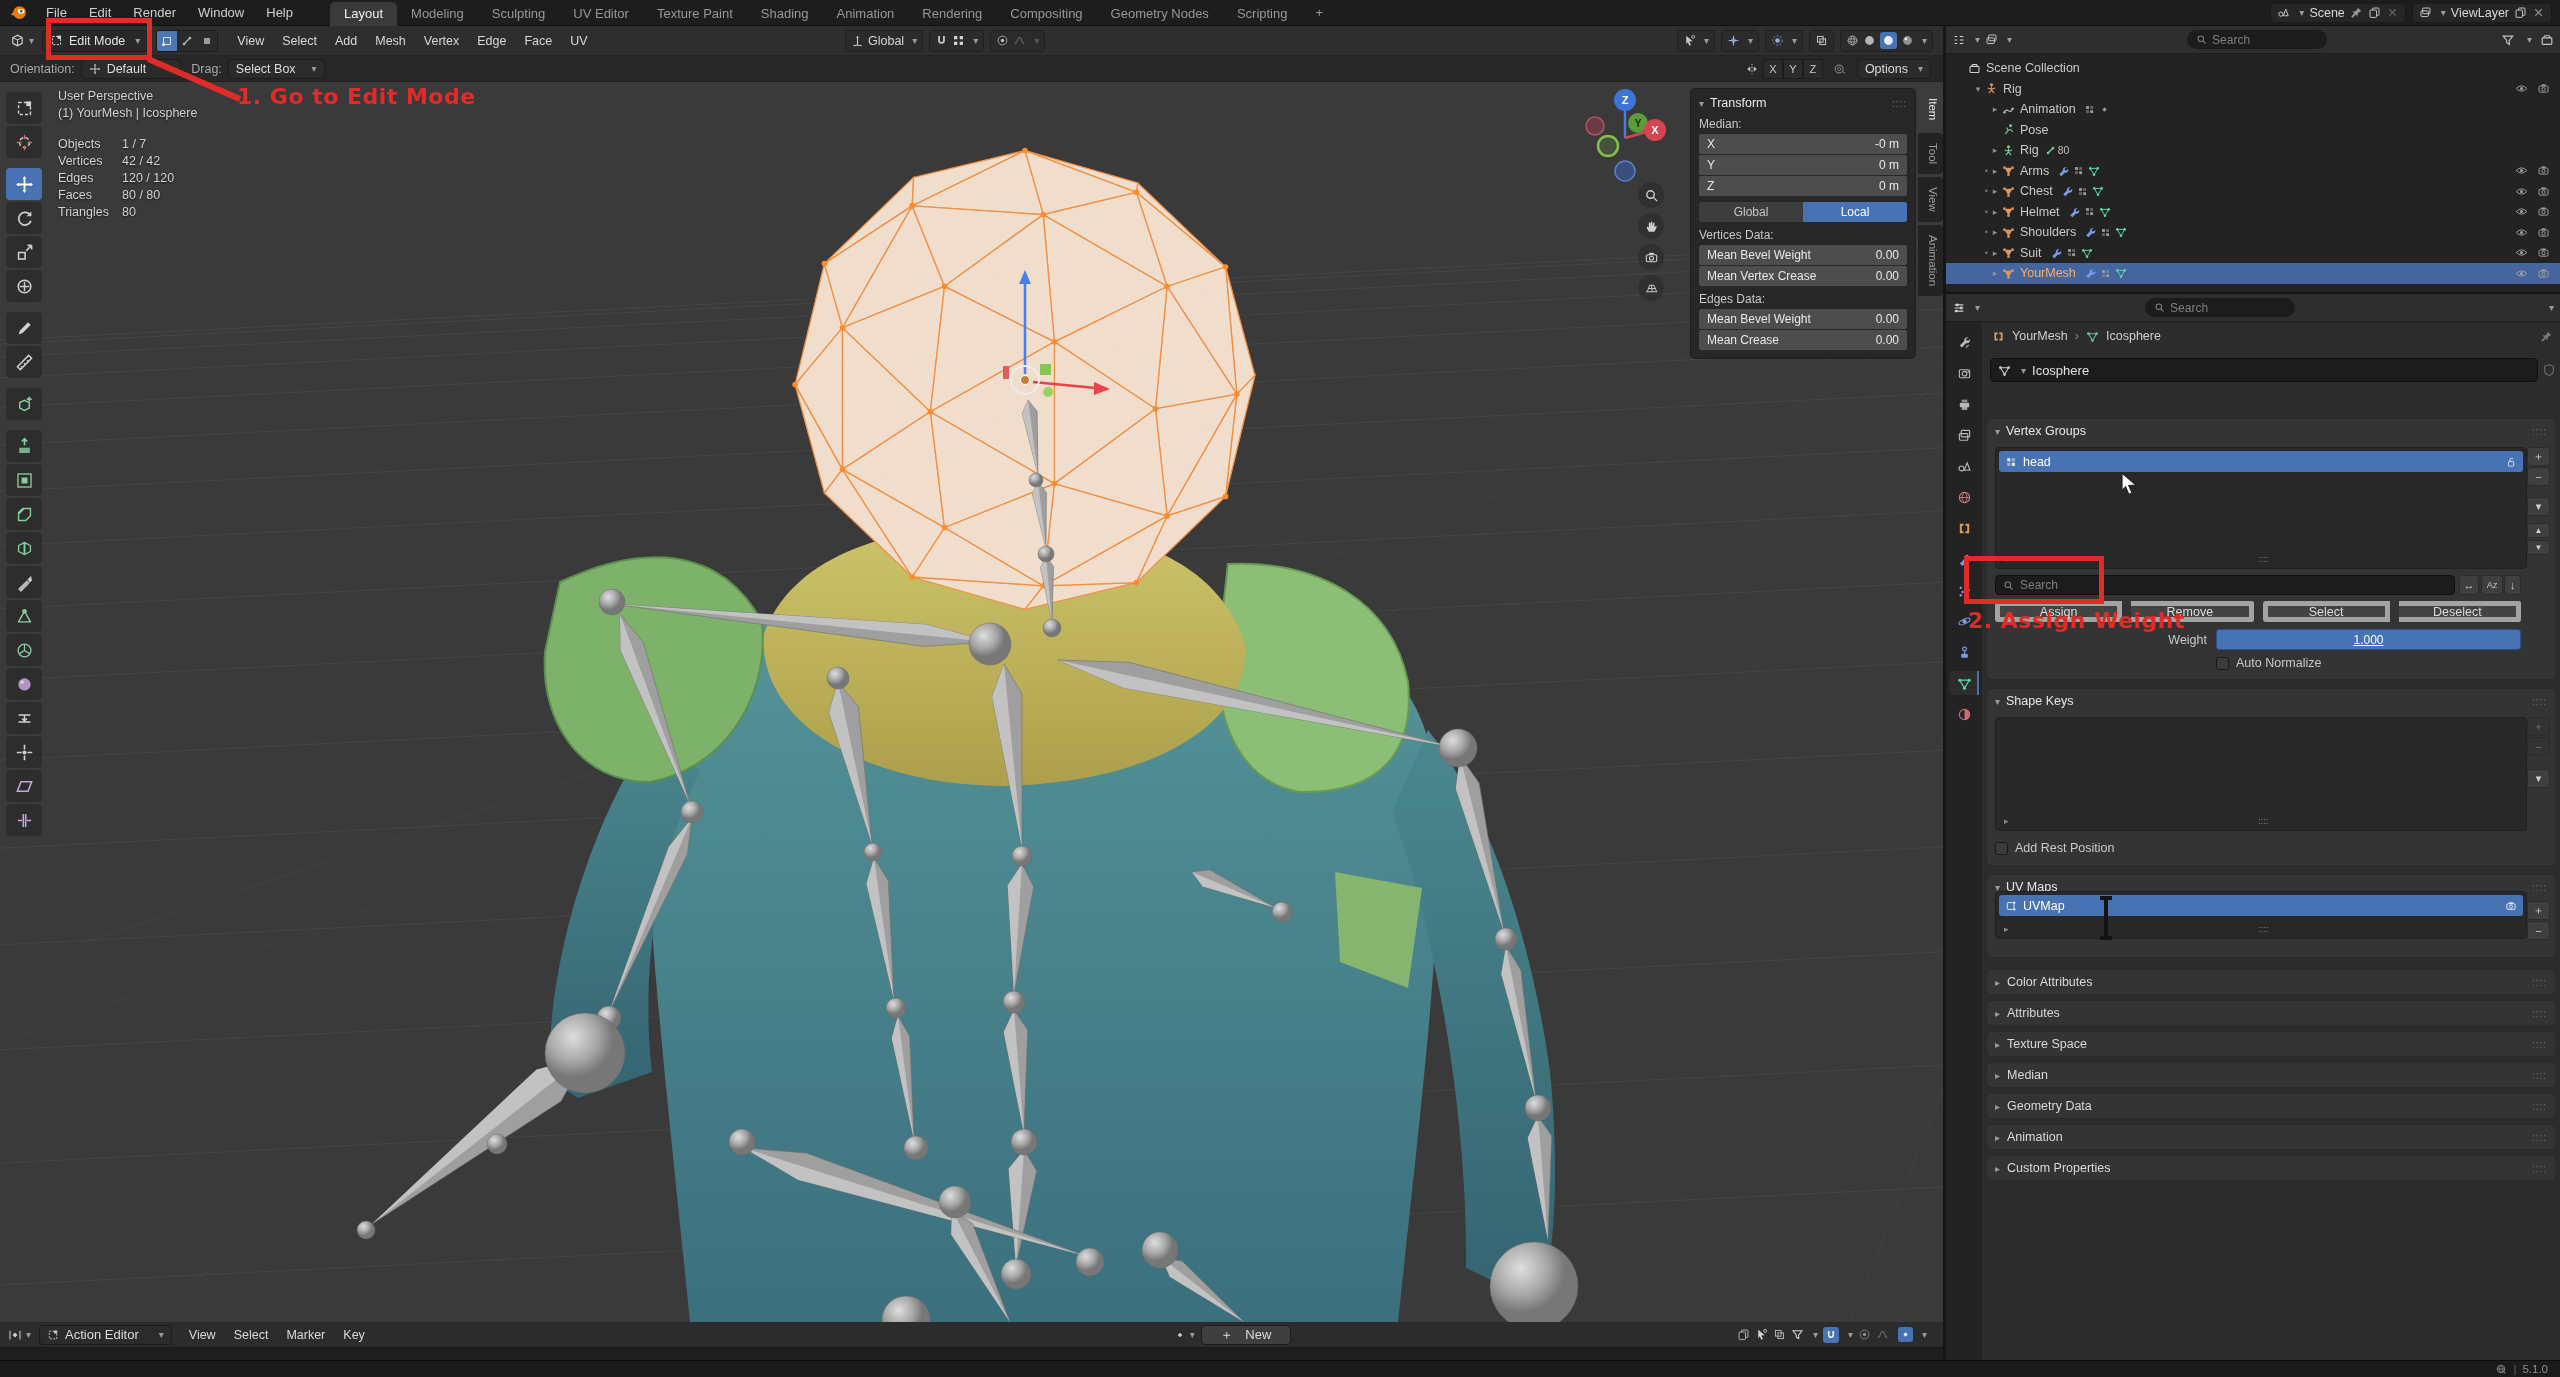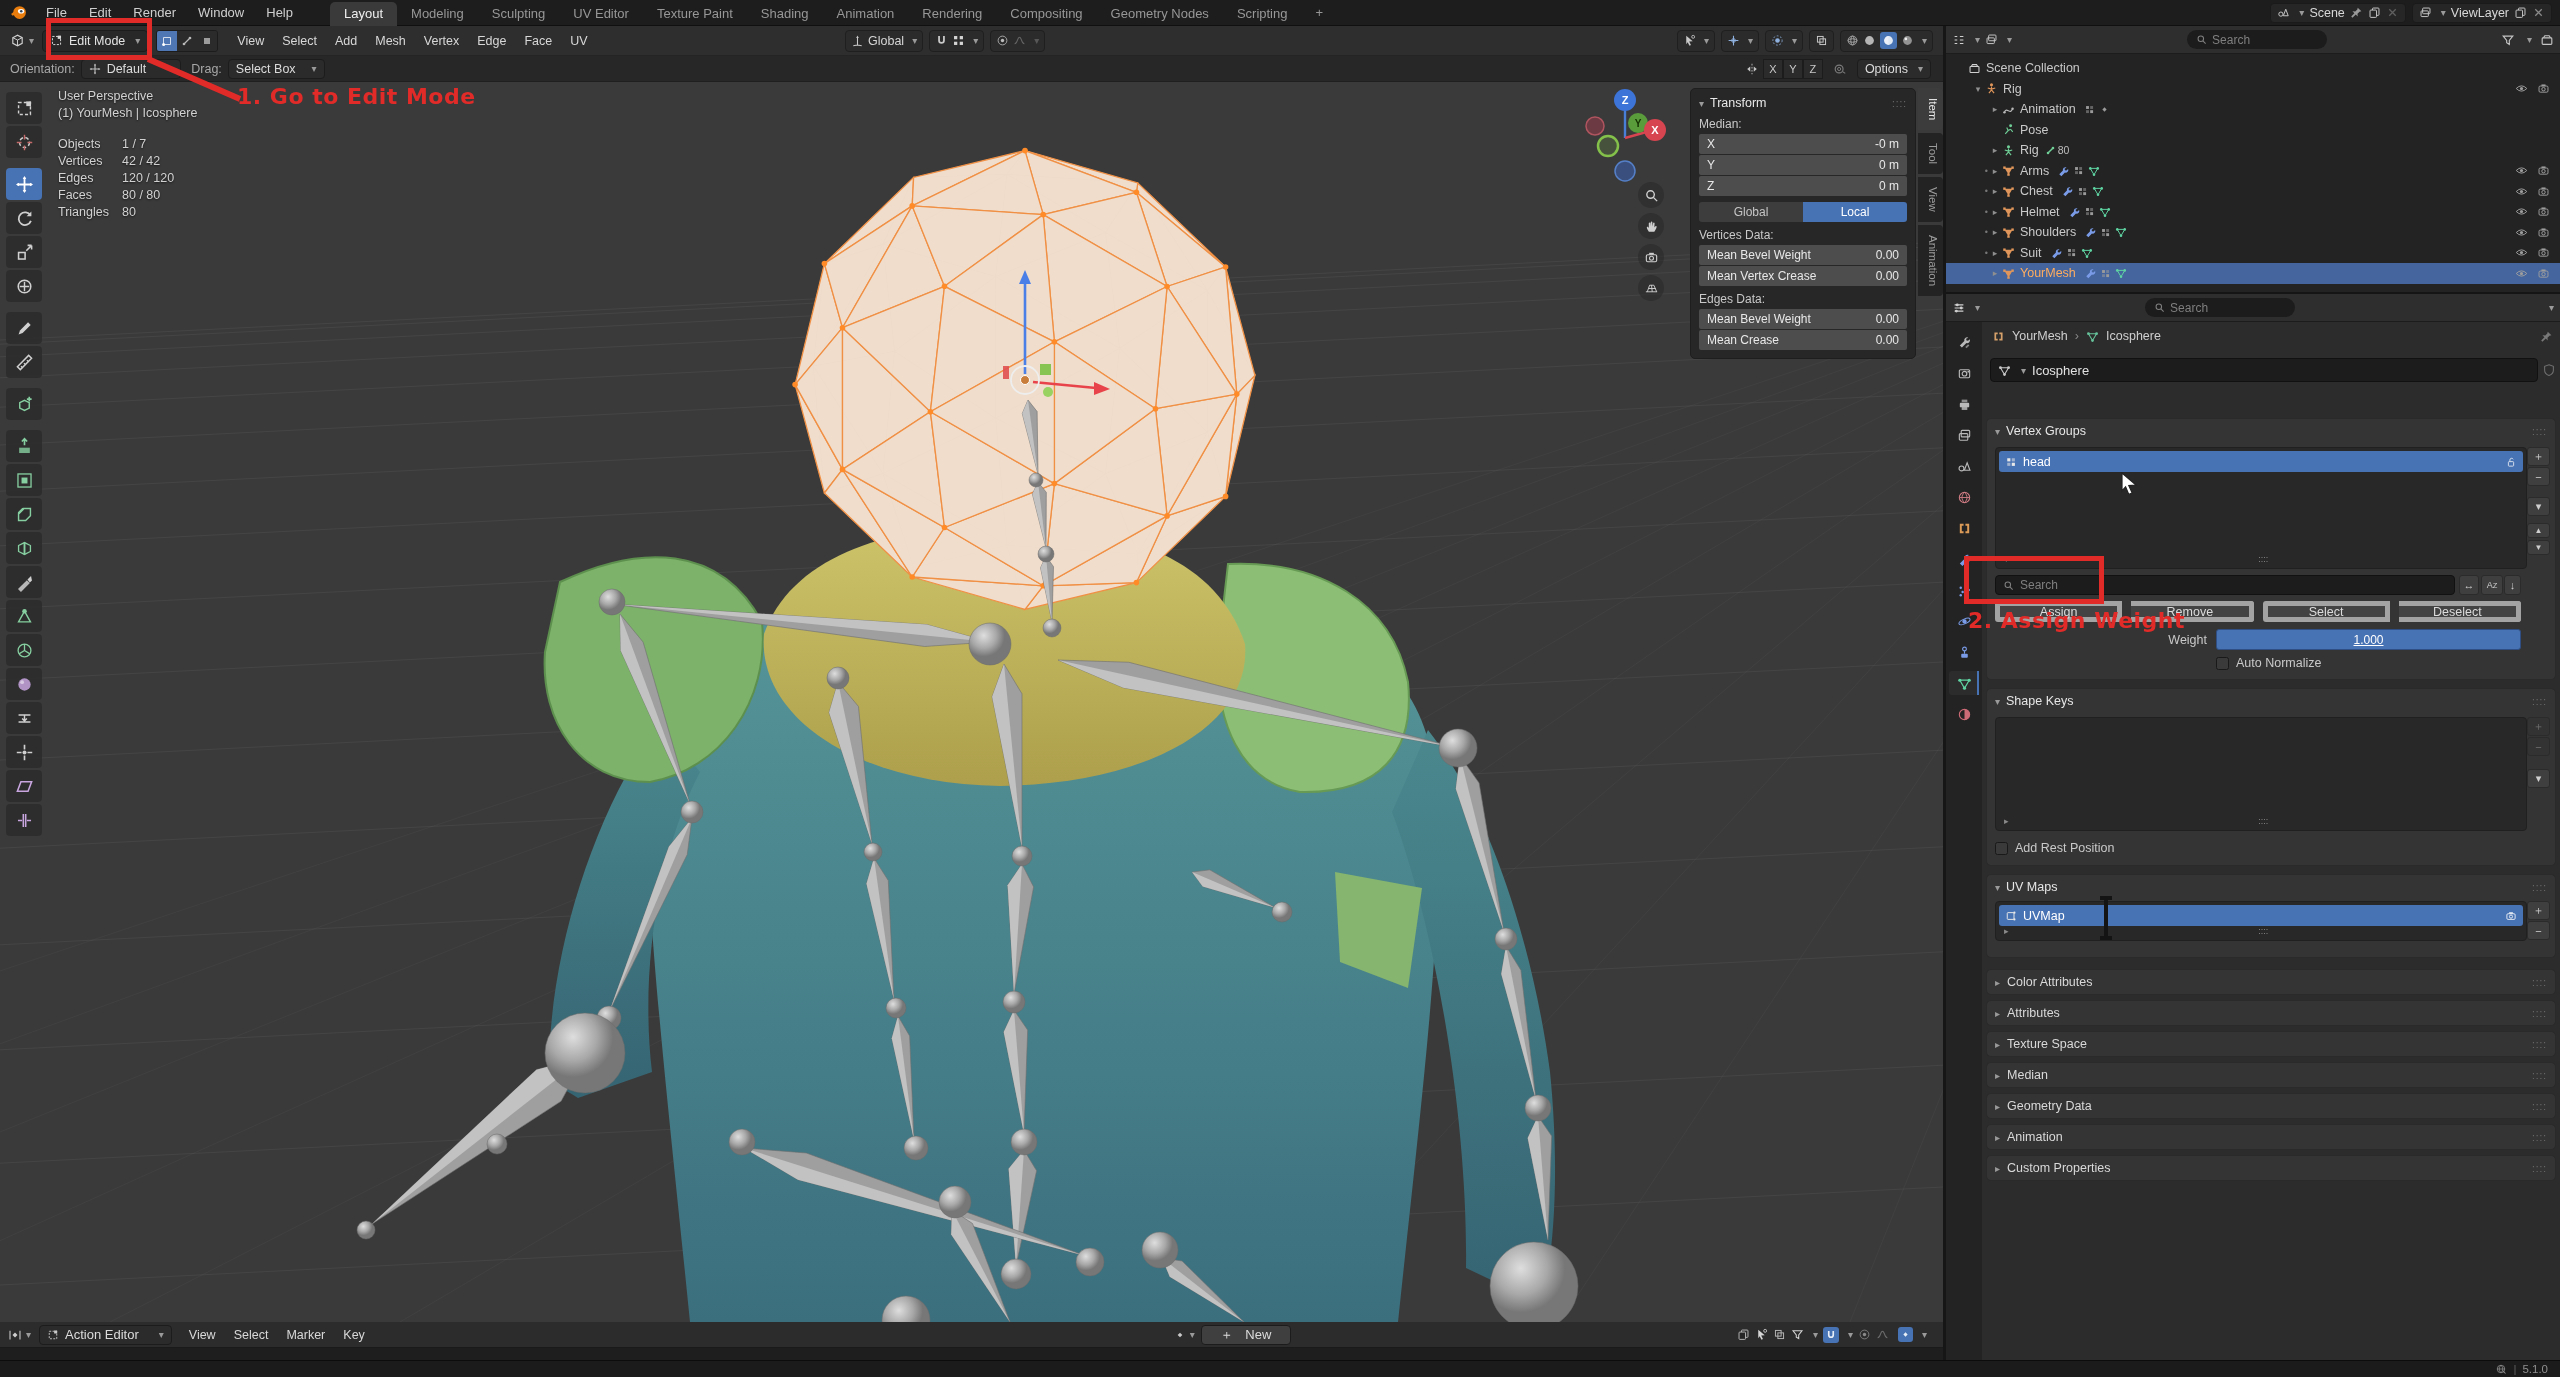--- a/index.html
+++ b/index.html
@@ -1597,21 +1597,21 @@
             <span class="cblabel">Add Rest Position</span>
           </div>
         </div>
 
         <div class="panel" style="top:552px;height:84px">
           <div class="phead">
               <span class="chev" style="margin:0">▾</span>
             <span>UV Maps</span>
             <span class="grip">::::</span>
             </div>
-          <div class="listframe" style="top:26px;width:532px;height:40px">
+          <div class="listframe" style="top:16px;width:532px;height:48px">
             <div class="litem">
               <span class="ic" id="ic-uv">
                   <svg width="12" height="12" viewBox="0 0 16 16">
                     <rect x="3" y="3.5" width="9" height="9" rx="1" stroke="#e8e8e8" fill="none" stroke-width="1.3"></rect>
                     <circle cx="12.5" cy="3.5" r="1.5" fill="#e8e8e8"></circle>
                     <circle cx="12.5" cy="12.5" r="1.5" fill="#e8e8e8"></circle>
                   </svg>
                 </span>
               <span>UVMap</span>
               <span class="ic" id="ic-uvcam" style="margin-left:auto">

